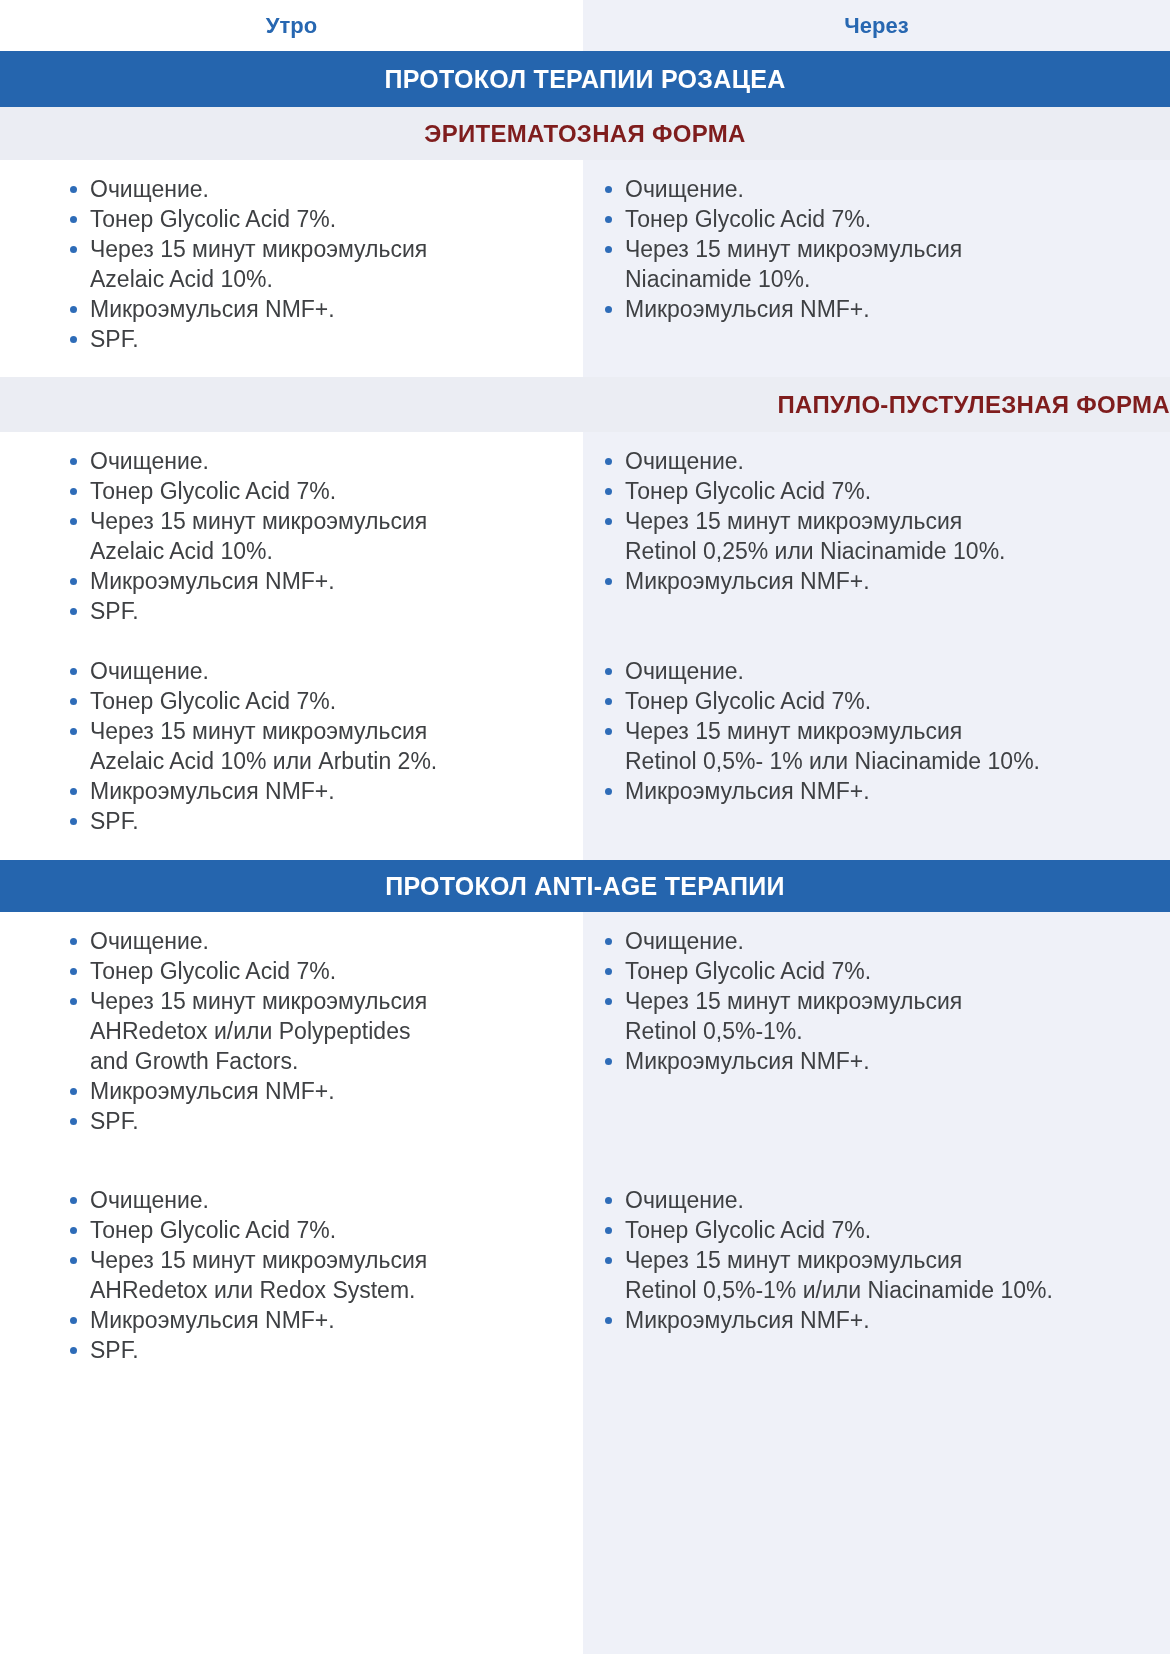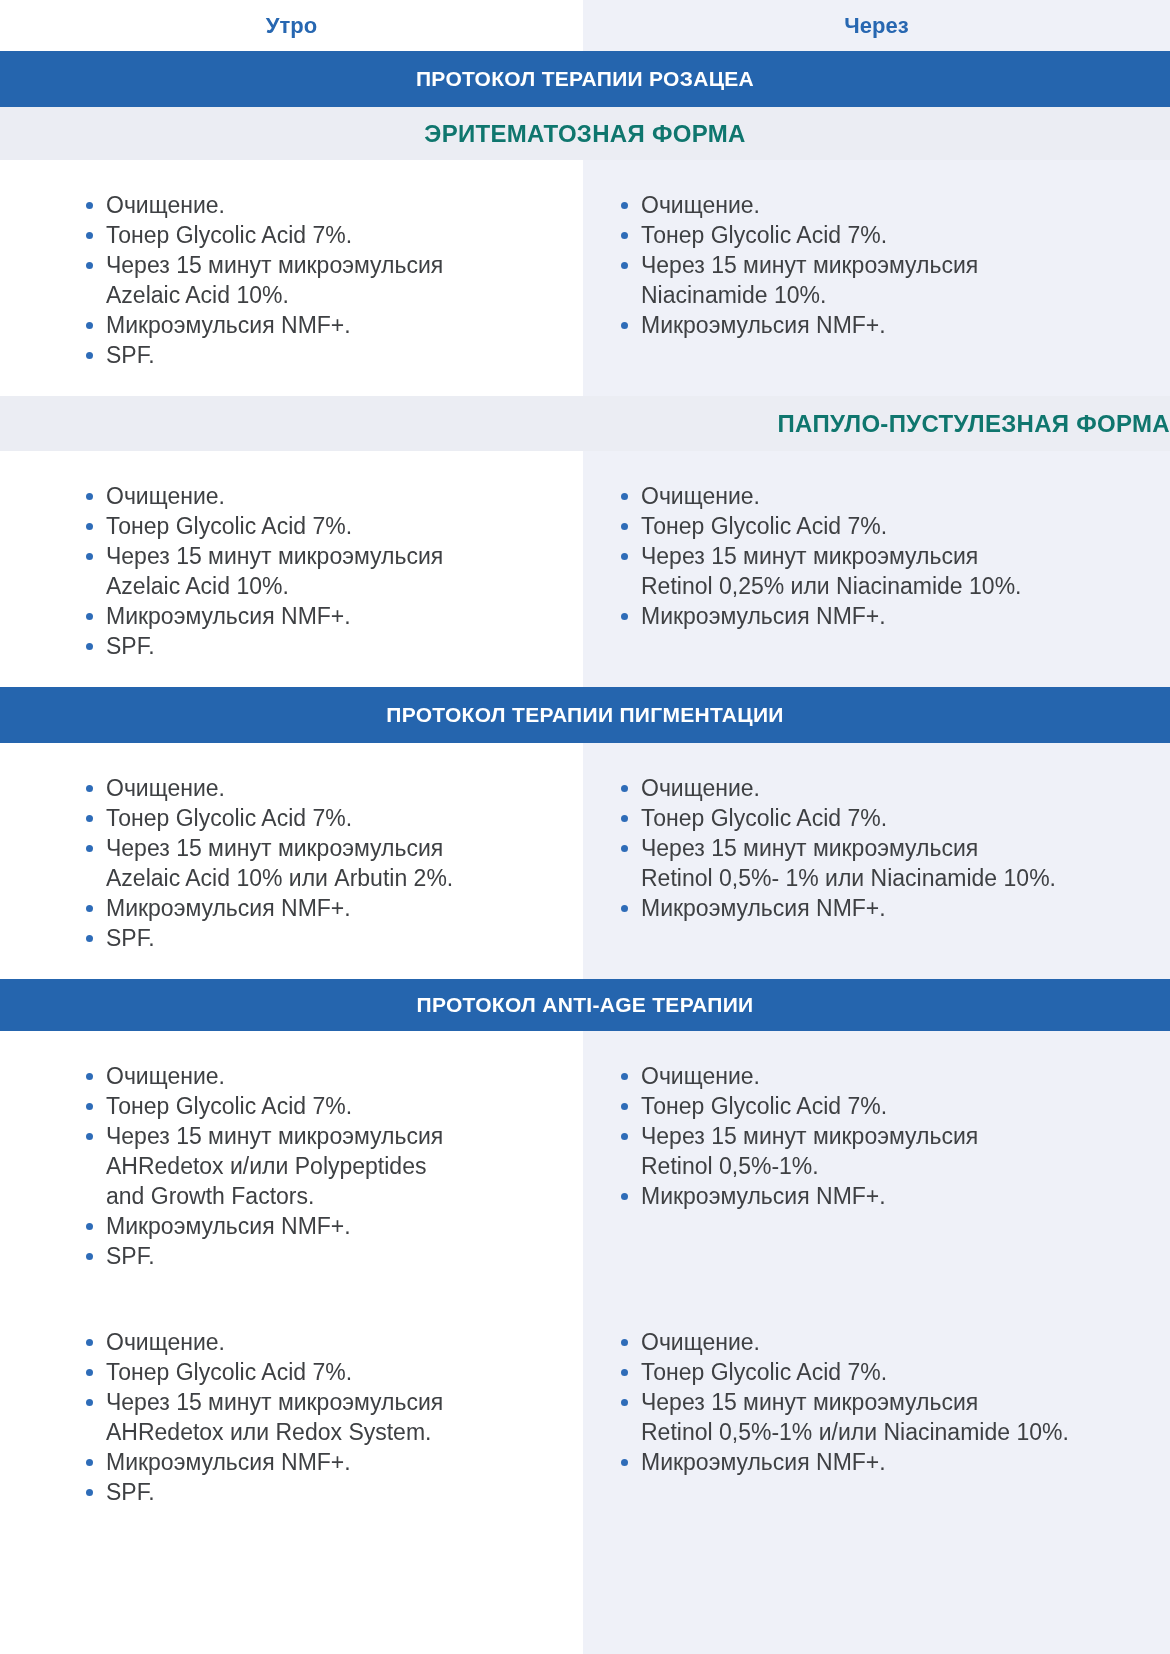--- a/index.html
+++ b/index.html
@@ -46,44 +46,44 @@
   .band {
     flex: none;
     display: flex;
     align-items: center;
     justify-content: center;
     text-align: center;
   }
   .band.blue { background: #2565ae; }
   .band.blue .band-title {
     color: #ffffff;
-    font-size: 21px;
+    font-size: 25px;
     font-weight: bold;
     letter-spacing: 0.3px;
   }
   .band.light { background: #ebedf3; }
   .band.light .band-title {
-    color: #0f766e;
+    color: #7f1d1d;
     font-size: 24px;
     font-weight: bold;
     letter-spacing: 0.3px;
   }
   .h-52 { height: 52px; }
   .h-53 { height: 53px; }
   .h-55 { height: 55px; justify-content: flex-end; }
   .h-56 { height: 56px; }
   .mh-217 { min-height: 217px; }
   .mh-210 { min-height: 210px; }
   .mh-218 { min-height: 218px; }
   .mh-259 { min-height: 259px; }
   .row.fill { flex: 1; }
   
   ul.steps {
     list-style: none;
-    margin: 16px;
+    margin: 0;
     padding: 0;
   }
   ul.steps li {
     display: flex;
     align-items: flex-start;
     color: #3e4043;
     font-size: 23px;
     line-height: 30px;
   }
   ul.steps .dot {
@@ -215,23 +215,20 @@
 Retinol 0,25% или Niacinamide 10%.</span>
           </li>
           <li>
             <span class="dot"></span>
             <span class="txt">Микроэмульсия NMF+.</span>
           </li>
         </ul>
     </div>
   </div>
 
-  <div class="band blue h-56">
-    <span class="band-title">ПРОТОКОЛ ТЕРАПИИ ПИГМЕНТАЦИИ</span>
-  </div>
 
   <div class="row mh-218">
     <div class="cell left">
       <ul class="steps">
           <li>
             <span class="dot"></span>
             <span class="txt">Очищение.</span>
           </li>
           <li>
             <span class="dot"></span>

